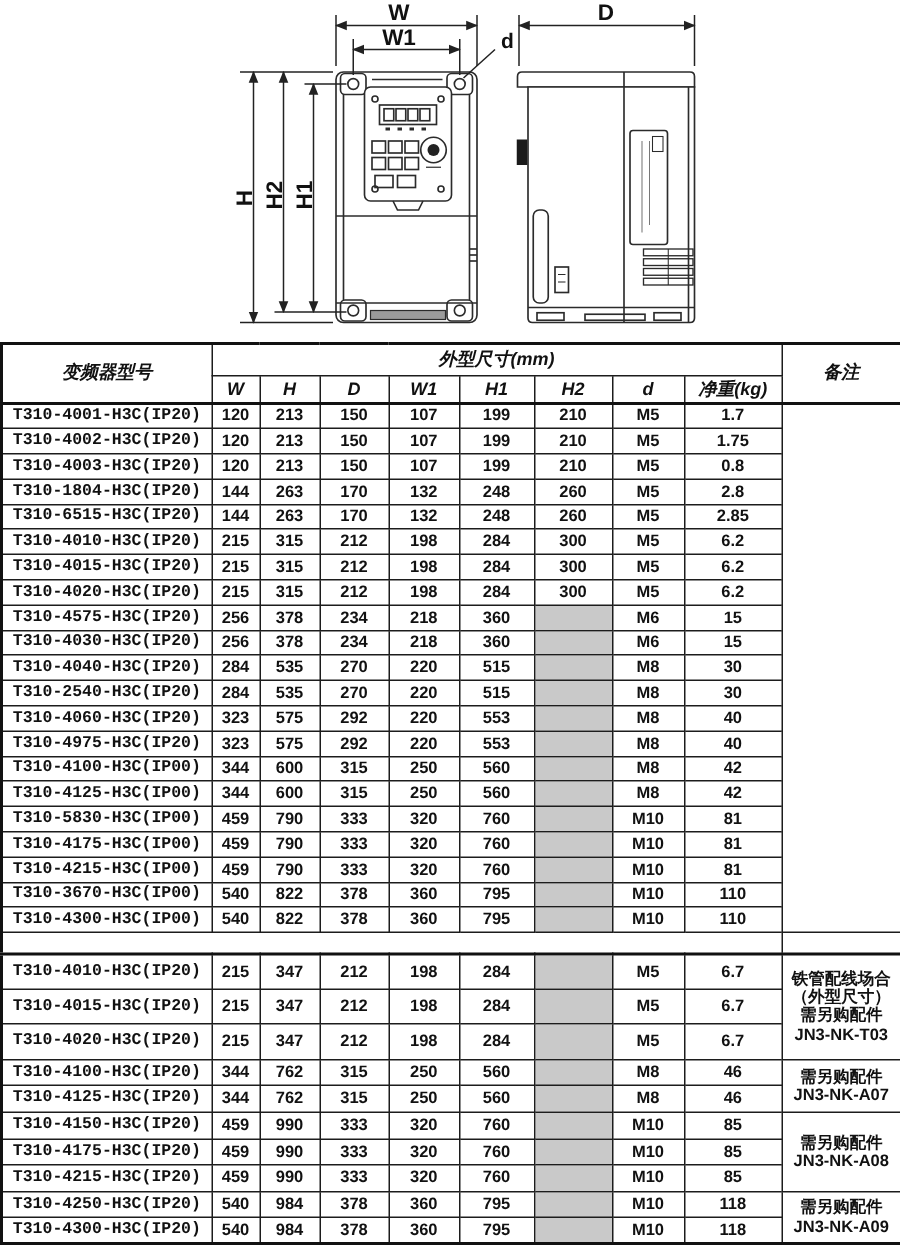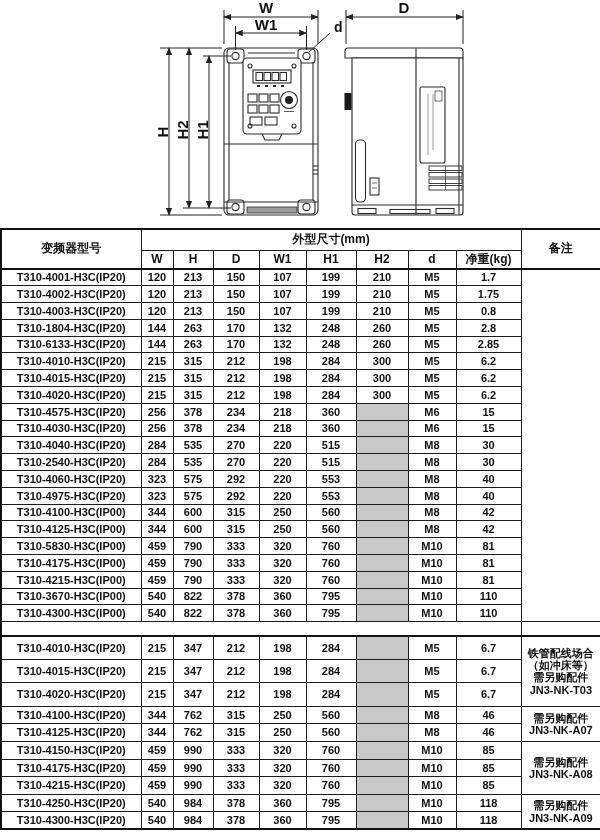--- a/index.html
+++ b/index.html
@@ -2,28 +2,28 @@
 <html><head>
 <meta charset="utf-8">
 <style>
   html,body{margin:0;padding:0;background:#fff;}
   body{width:600px;height:840px;overflow:hidden;font-family:"Liberation Sans",sans-serif;}
   .page{width:600px;height:840px;background:#fff;}
   .drawing{width:600px;height:228px;background:#fff;}
   svg{display:block;}
   table.spec{width:600px;border-collapse:collapse;table-layout:fixed;border:2px solid #111;color:#111;font-weight:bold;}
   table.spec th,table.spec td{border:1px solid #1c1c1c;text-align:center;vertical-align:middle;padding:0 1px;font-size:11px;line-height:1.12;overflow:hidden;}
-  table.spec thead{border-bottom:2px solid #111;}
+  table.spec thead{border-bottom:2px solid #111;font-style:italic;}
   table.spec thead th{font-size:12px;}
   table.spec thead tr.h1row{height:21px;}
   table.spec thead tr.h2row{height:19px;}
   tbody.s1 tr{height:16.8px;}
   tbody.s2 tr{height:17.6px;}
   tbody.s2 tr.tall{height:23.5px;}
-  td.model{font-size:11px;white-space:nowrap;}
+  td.model{font-size:11px;white-space:nowrap;font-family:Liberation Mono, monospace;}
   td.shaded{background:#c9c9c9;}
   td.remark{white-space:pre-line;font-size:11px;line-height:15px;}
   tbody.sepbody{border-top:1px solid #1c1c1c;border-bottom:2px solid #111;}
   tr.sep{height:14px;}
   tr.sep td{border:none;}
   tr.sep td.sep-main{border-right:1px solid #1c1c1c;}
 </style>
 </head>
 <body>
 
@@ -231,21 +231,21 @@
           <td>144</td>
           <td>263</td>
           <td>170</td>
           <td>132</td>
           <td>248</td>
           <td>260</td>
           <td>M5</td>
           <td>2.8</td>
         </tr>
         <tr>
-          <td class="model">T310-6133-H3C(IP20)</td>
+          <td class="model">T310-6515-H3C(IP20)</td>
           <td>144</td>
           <td>263</td>
           <td>170</td>
           <td>132</td>
           <td>248</td>
           <td>260</td>
           <td>M5</td>
           <td>2.85</td>
         </tr>
         <tr>
@@ -436,21 +436,21 @@
           <td class="model">T310-4010-H3C(IP20)</td>
           <td>215</td>
           <td>347</td>
           <td>212</td>
           <td>198</td>
           <td>284</td>
           <td class="shaded"></td>
           <td>M5</td>
           <td>6.7</td>
           <td rowspan="3" class="remark">铁管配线场合
-（如冲床等）
+（外型尺寸）
 需另购配件
 JN3-NK-T03</td>
         </tr>
         <tr class="tall">
           <td class="model">T310-4015-H3C(IP20)</td>
           <td>215</td>
           <td>347</td>
           <td>212</td>
           <td>198</td>
           <td>284</td>

